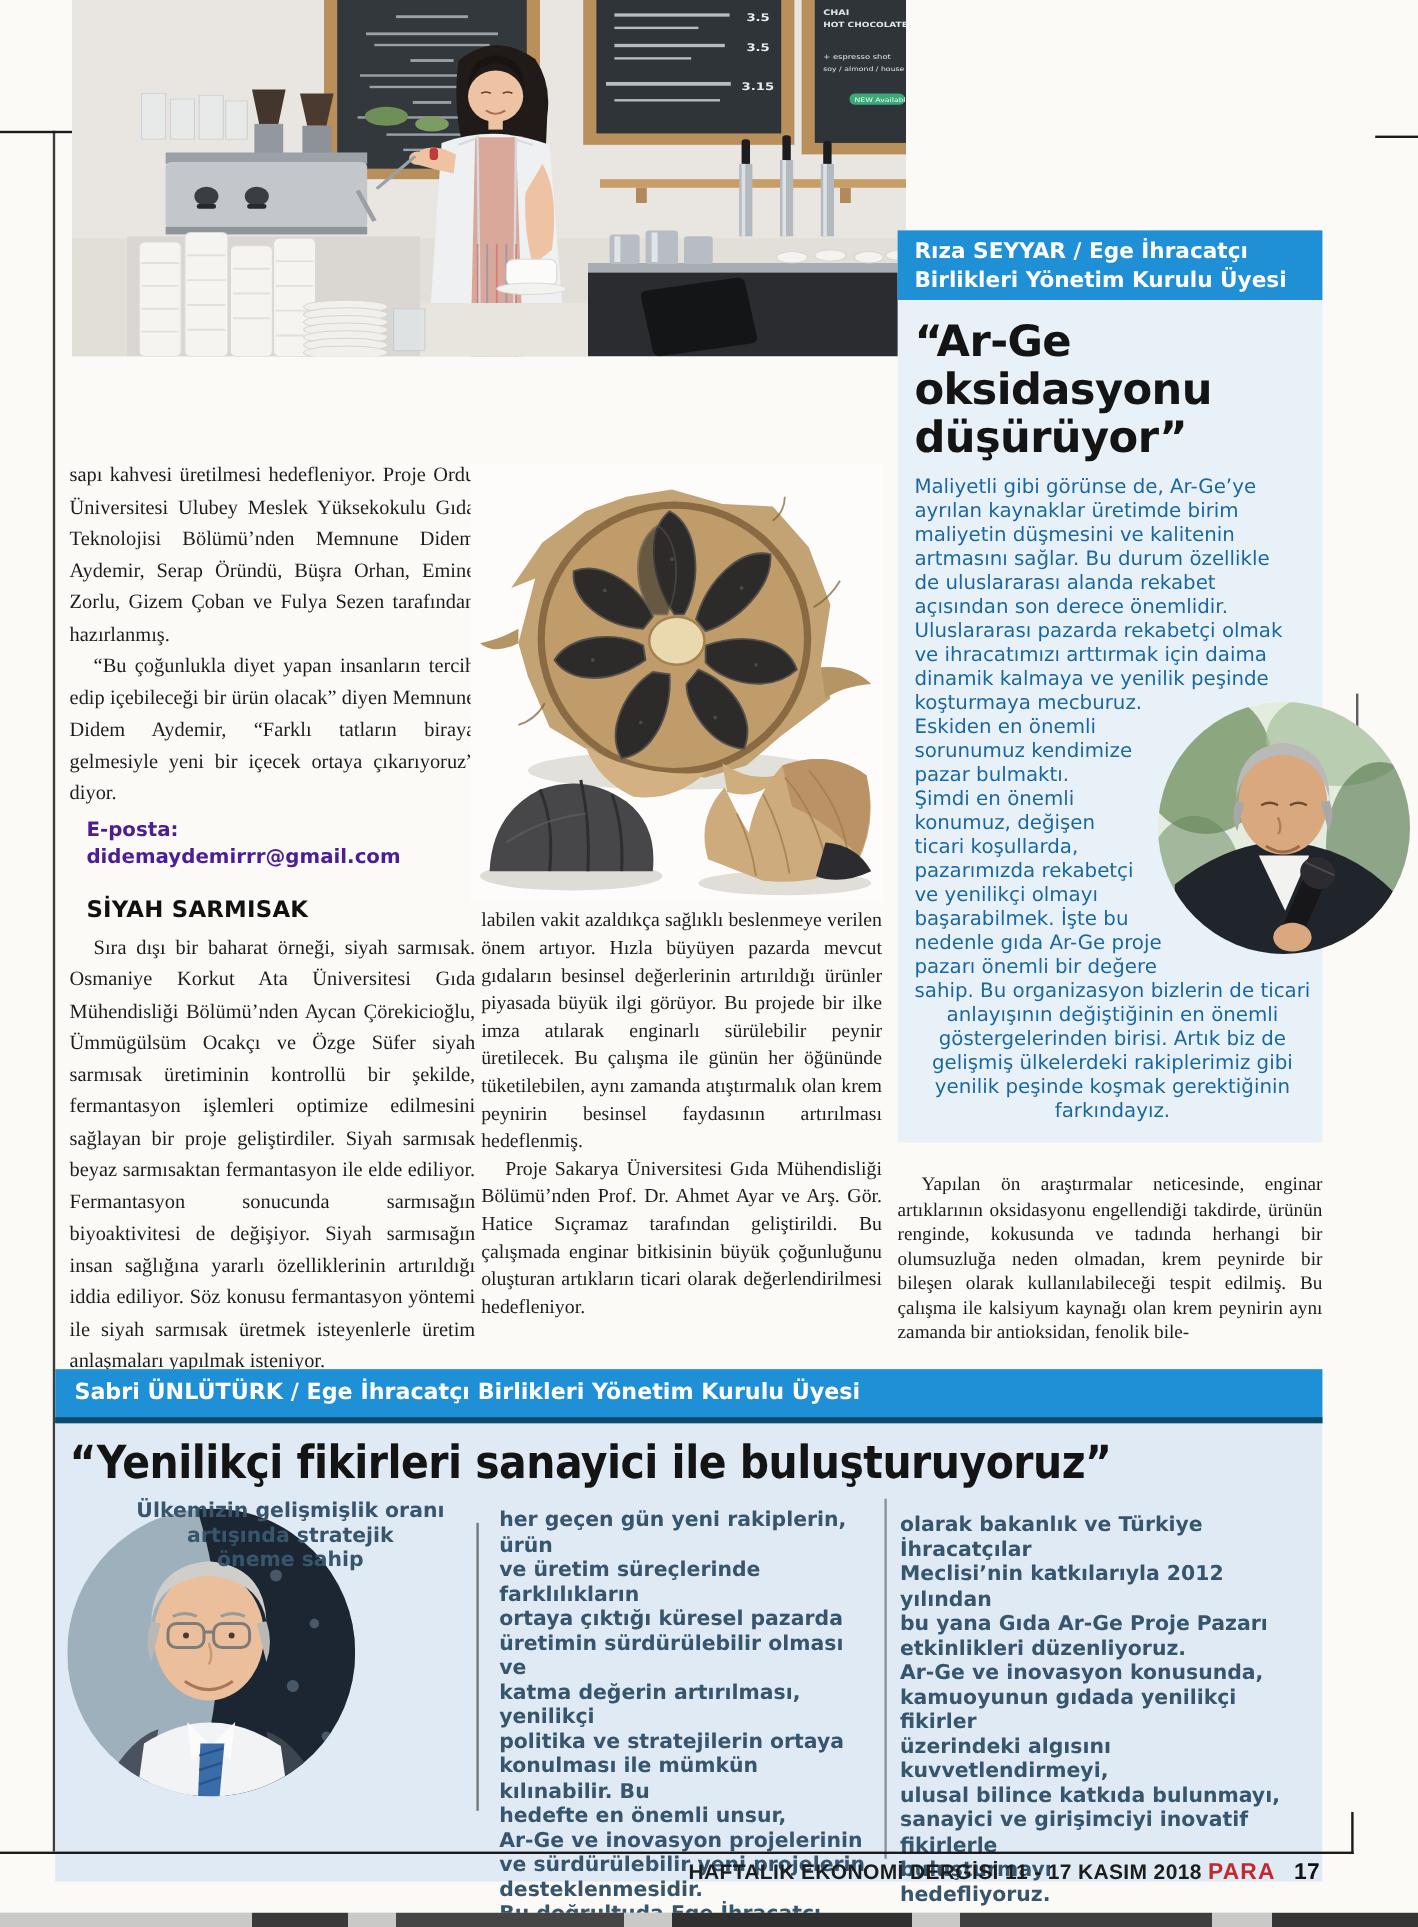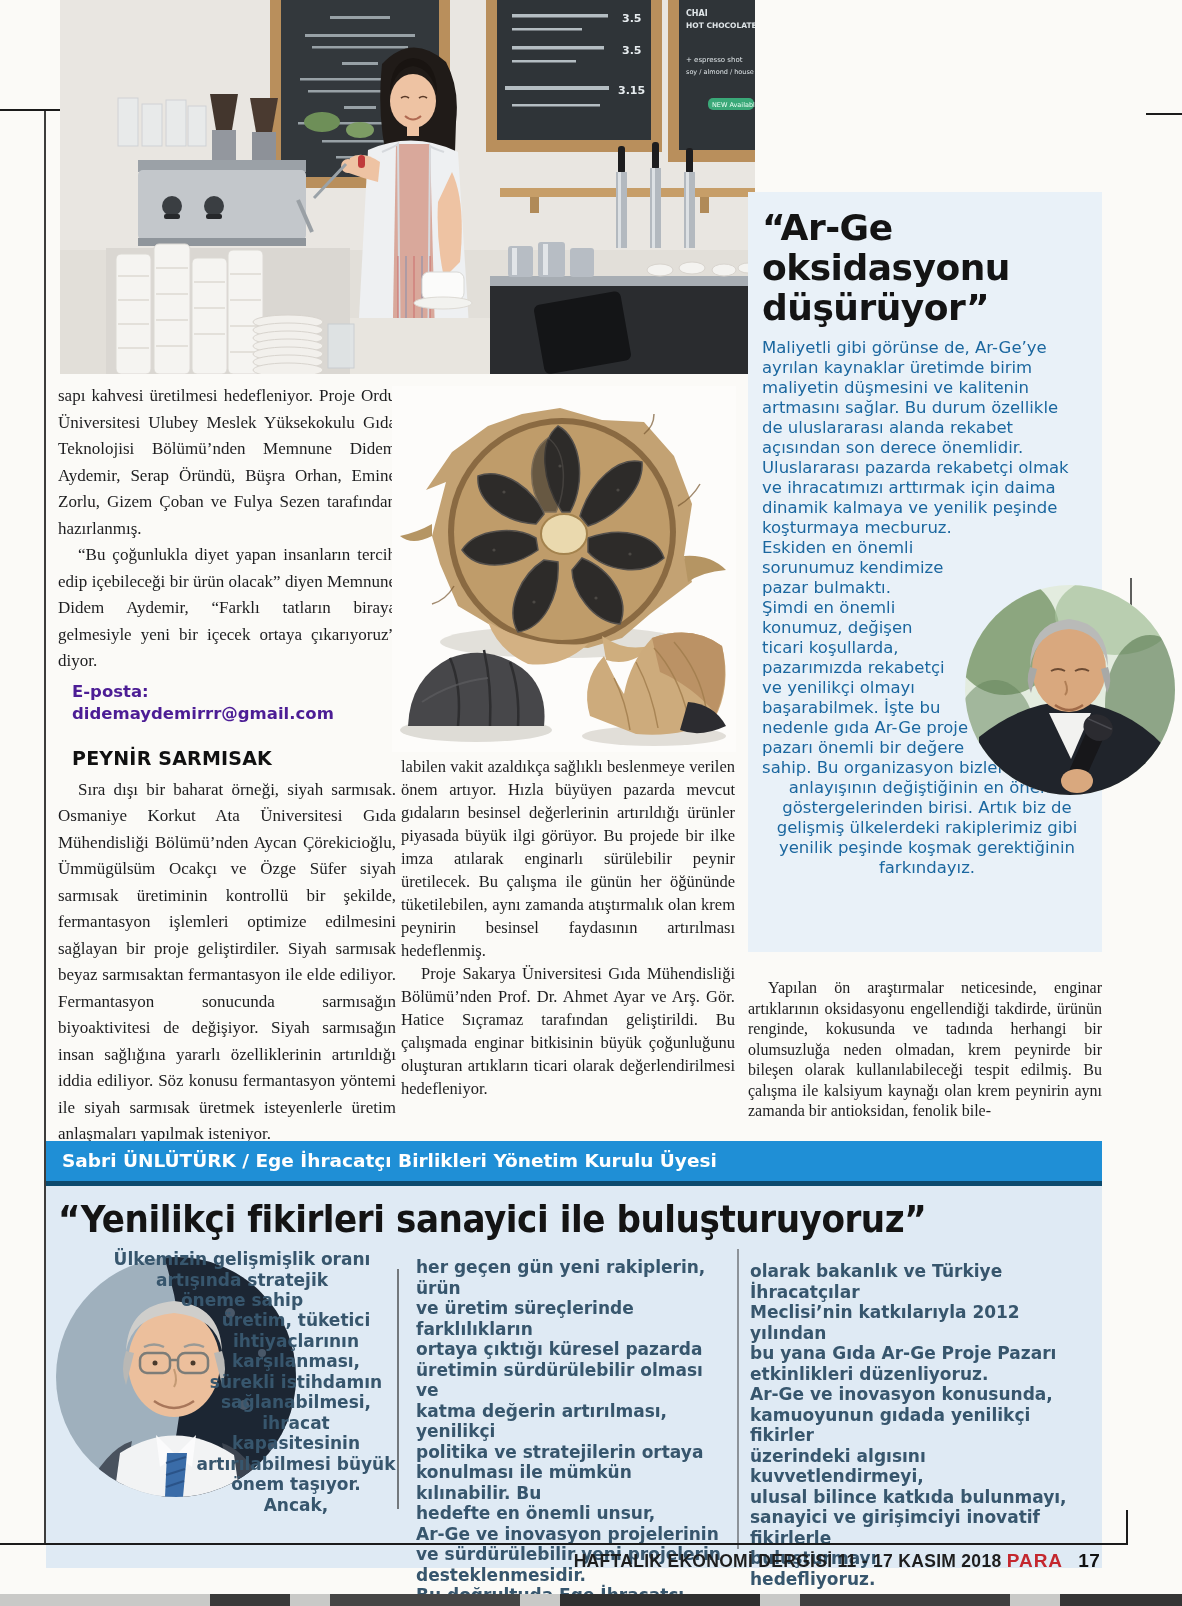--- a/index.html
+++ b/index.html
@@ -57,21 +57,21 @@
 </head>
 <body>
 
 <div class="page">
 
   <div class="mark" style="left:0;top:109px;width:122px;height:2px;"></div>
   <div class="mark" style="left:44px;top:109px;width:2px;height:1434px;opacity:.85;"></div>
   <div class="mark" style="left:1146px;top:113px;width:36px;height:2px;"></div>
   <div class="mark" style="left:1130px;top:578px;width:2px;height:62px;opacity:.7;"></div>
 
-  <div class="photo" style="left:40px;top:0;width:695px;height:374px;padding-left:20px;">
+  <div class="photo" style="left:40px;top:0;width:695px;height:297px;padding-left:20px;">
     <svg viewBox="0 0 695 374" preserveAspectRatio="none">
       <rect width="695" height="374" fill="#e9e6e1"></rect>
       <rect y="250" width="695" height="124" fill="#e2dfd9"></rect>
 
       <g>
         <rect x="210" y="-10" width="180" height="198" fill="#b98f5c"></rect>
         <rect x="221" y="0" width="158" height="177" fill="#33383c"></rect>
         <g fill="#aab4b9" opacity=".85">
           <rect x="270" y="16" width="60" height="3"></rect>
             <rect x="245" y="34" width="110" height="3"></rect>
@@ -250,21 +250,21 @@
           <ellipse cx="228" cy="370" rx="35" ry="7"></ellipse>
       </g>
       <rect x="268" y="324" width="26" height="44" fill="#dfe4e7" opacity=".85" stroke="#c6ccd0"></rect>
     </svg>
   </div>
 
   <div class="col" style="left:58px;top:383px;width:338px;">
     <p>sapı kahvesi üretilmesi hedefleniyor. Proje Ordu Üniversitesi Ulubey Meslek Yüksekokulu Gıda Teknolojisi Bölümü’nden Memnune Didem Aydemir, Serap Öründü, Büşra Orhan, Emine Zorlu, Gizem Çoban ve Fulya Sezen tarafından hazırlanmış.</p>
     <p class="ind">“Bu çoğunlukla diyet yapan insanların tercih edip içebileceği bir ürün olacak” diyen Memnune Didem Aydemir, “Farklı tatların biraya gelmesiyle yeni bir içecek ortaya çıkarıyoruz” diyor.</p>
     <div class="contact">E-posta: didemaydemirrr@gmail.com</div>
-    <div class="subhead">PEYNİR SARMISAK</div>
+    <div class="subhead">SİYAH SARMISAK</div>
     <p class="ind">Sıra dışı bir baharat örneği, siyah sarmısak. Osmaniye Korkut Ata Üniversitesi Gıda Mühendisliği Bölümü’nden Aycan Çörekicioğlu, Ümmügülsüm Ocakçı ve Özge Süfer siyah sarmısak üretiminin kontrollü bir şekilde, fermantasyon işlemleri optimize edilmesini sağlayan bir proje geliştirdiler. Siyah sarmısak beyaz sarmısaktan fermantasyon ile elde ediliyor. Fermantasyon sonucunda sarmısağın biyoaktivitesi de değişiyor. Siyah sarmısağın insan sağlığına yararlı özelliklerinin artırıldığı iddia ediliyor. Söz konusu fermantasyon yöntemi ile siyah sarmısak üretmek isteyenlerle üretim anlaşmaları yapılmak isteniyor.</p>
     <div class="contact">E-mail: ozgesufer@osmaniye.edu.tr</div>
     <div class="subhead">ENGİNARLI KREM PEYNİR</div>
     <p class="ind">Metropol hayatında beslenme için ayrı-</p>
   </div>
 
   <div class="photo" style="left:392px;top:386px;width:344px;height:366px;">
     <svg viewBox="0 0 344 366">
       <rect width="344" height="366" fill="#fdfcfa"></rect>
       <ellipse cx="170" cy="256" rx="122" ry="16" fill="#dbd8d2" opacity=".8"></ellipse>
@@ -327,20 +327,21 @@
       </g>
     </svg>
   </div>
 
   <div class="col mid" style="left:401px;top:755px;width:334px;">
     <p>labilen vakit azaldıkça sağlıklı beslenmeye verilen önem artıyor. Hızla büyüyen pazarda mevcut gıdaların besinsel değerlerinin artırıldığı ürünler piyasada büyük ilgi görüyor. Bu projede bir ilke imza atılarak enginarlı sürülebilir peynir üretilecek. Bu çalışma ile günün her öğününde tüketilebilen, aynı zamanda atıştırmalık olan krem peynirin besinsel faydasının artırılması hedeflenmiş.</p>
     <p class="ind">Proje Sakarya Üniversitesi Gıda Mühendisliği Bölümü’nden Prof. Dr. Ahmet Ayar ve Arş. Gör. Hatice Sıçramaz tarafından geliştirildi. Bu çalışmada enginar bitkisinin büyük çoğunluğunu oluşturan artıkların ticari olarak değerlendirilmesi hedefleniyor.</p>
   </div>
 
   <div class="panel-right">
+    <div class="kicker">Rıza SEYYAR / Ege İhracatçı Birlikleri Yönetim Kurulu Üyesi</div>
     <div class="panel-title">“Ar-Ge
 oksidasyonu
 düşürüyor”</div>
     <div class="panel-body pre">Maliyetli gibi görünse de, Ar-Ge’ye
 ayrılan kaynaklar üretimde birim
 maliyetin düşmesini ve kalitenin
 artmasını sağlar. Bu durum özellikle
 de uluslararası alanda rekabet
 açısından son derece önemlidir.
 Uluslararası pazarda rekabetçi olmak
@@ -430,29 +431,20 @@
         <path d="M88,90 q10,-5 20,0" stroke="#9a9a96" stroke-width="2.5" fill="none"></path>
         <path d="M128,90 q10,-5 20,0" stroke="#9a9a96" stroke-width="2.5" fill="none"></path>
         <path d="M118,112 q4,12 0,18" stroke="#c49a74" stroke-width="2" fill="none"></path>
         <path d="M98,144 q20,14 40,0" stroke="#a8765a" stroke-width="2.5" fill="none"></path>
       </svg>
     </div>
 
     <div class="bcol" style="left:16px;top:108px;width:360px;text-align:center;">Ülkemizin gelişmişlik oranı
 artışında stratejik
 öneme sahip</div>
-    <div class="bcol" style="left:150px;top:169px;width:200px;text-align:center;">üretim, tüketici
-ihtiyaçlarının
-karşılanması,
-sürekli istihdamın
-sağlanabilmesi,
-ihracat
-kapasitesinin
-artırılabilmesi büyük
-önem taşıyor. Ancak,</div>
     <div class="bcol" style="left:370px;top:116px;width:310px;">her geçen gün yeni rakiplerin, ürün
 ve üretim süreçlerinde farklılıkların
 ortaya çıktığı küresel pazarda
 üretimin sürdürülebilir olması ve
 katma değerin artırılması, yenilikçi
 politika ve stratejilerin ortaya
 konulması ile mümkün kılınabilir. Bu
 hedefte en önemli unsur,
 Ar-Ge ve inovasyon projelerinin
 ve sürdürülebilir yeni projelerin

